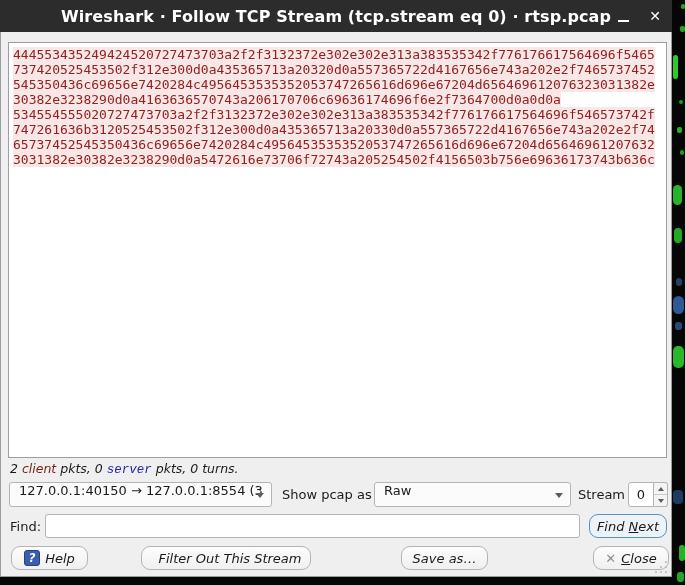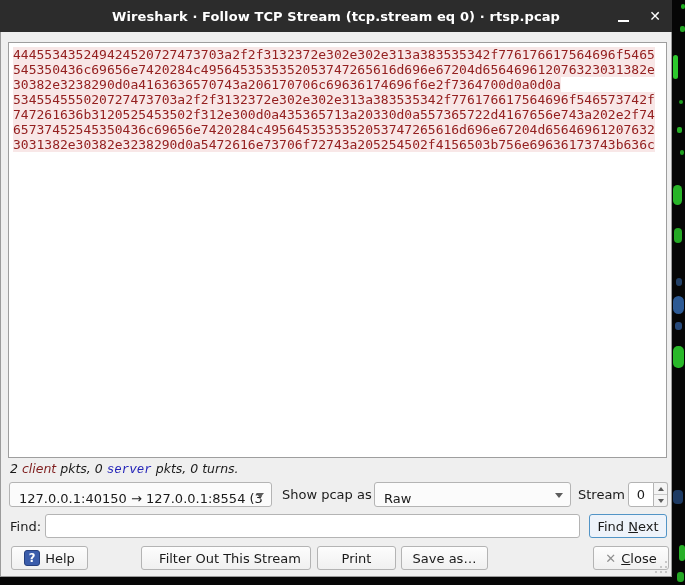--- a/index.html
+++ b/index.html
@@ -16,21 +16,21 @@
   .window {
     position:absolute; left:0; top:0; width:672px; height:577px;
     background:#efefef;
     border-left:1px solid #9b9b9b; border-right:1px solid #9b9b9b; border-bottom:1px solid #9b9b9b;
   }
   .titlebar {
     position:absolute; left:-1px; top:0; width:672px; height:32px;
     background:#2c2c2c; color:#ffffff;
     display:flex; align-items:center; justify-content:center;
   }
-  .titlebar .title { font-size:13px; font-weight:bold; letter-spacing:0.1px; }
+  .titlebar .title { font-size:16px; font-weight:bold; letter-spacing:0.1px; }
   .tb-btn { position:absolute; top:0; width:30px; height:32px; display:flex; align-items:center; justify-content:center; cursor:default; }
   .tb-min { right:34px; }
   .tb-close { right:2px; font-size:14px; font-weight:bold; color:#fff; }
   .min-bar { width:11px; height:2px; background:#ffffff; margin-top:10px; }
 
   .textarea {
     position:absolute; left:7px; top:42px; width:659px; height:416px;
     background:#ffffff;
     border:1px solid #9e9e9e;
     padding:4px 4px;
@@ -45,21 +45,21 @@
 
   .statusline {
     position:absolute; left:9px; top:461px; font-size:12.5px; font-style:italic; color:#1a1a1a;
   }
   .statusline .client { color:#7f1d1d; }
   .statusline .server { color:#2323b8;font-family:Liberation Mono, monospace; }
 
   .combo {
     position:absolute; height:25px;
     background:#fbfbfb; border:1px solid #b4b4b4; border-radius:3px;
-    display:flex; align-items:flex-end;
+    display:flex; align-items:flex-start;
     font-size:13px; color:#1a1a1a;
     padding:0 22px 0 9px;
     white-space:nowrap; overflow:hidden;
   }
   .combo .arrow {
     position:absolute; right:7px; top:10px;
     width:0; height:0; border-left:4px solid transparent; border-right:4px solid transparent;
     border-top:5px solid #5c5c5c;
   }
   .flabel { position:absolute; font-size:13px; color:#1a1a1a; }
@@ -78,24 +78,25 @@
   .textinput {
     position:absolute; left:44px; top:514px; width:535px; height:24px;
     background:#ffffff; border:1px solid #b4b4b4; border-radius:3px;
     font-size:13px; padding:0 6px; outline:none;
     font-family:"DejaVu Sans","Liberation Sans",sans-serif;
   }
 
   .btn {
     position:absolute; height:24px;
     background:linear-gradient(#fdfdfd,#f0f0f0);
-    border:1px solid #b4b4b4; border-radius:3px;
+    border:1px solid #b4b4b4; border-radius:9px;
     display:flex; align-items:center; justify-content:center;
     font-size:13px; color:#1a1a1a; gap:5px; cursor:default;
     white-space:nowrap;
+    font-style:italic;
   }
   .btn-findnext { left:588px; top:514px; width:78px; border-color:#5294c6; background:#eef3fa; }
   .accel { text-decoration:underline; }
   .help-glyph {
     width:16px; height:16px; background:#3b5dab; border:1px solid #27407e; border-radius:3px;
     color:#ffffff; font-size:11.5px; font-weight:bold;
     display:flex; align-items:center; justify-content:center;
   }
   .close-glyph { color:#8f8f8f; font-size:13px; font-weight:bold; }
 
@@ -130,20 +131,21 @@
     <span class="tb-btn tb-min">
         <span class="min-bar"></span>
       </span>
     <span class="tb-btn tb-close">
         <span>✕</span>
       </span>
   </div>
 
   <div class="textarea">
     <div class="hexline"><span>444553435249424520727473703a2f2f3132372e302e302e313a383535342f776176617564696f5465</span></div>
+    <div class="hexline"><span>737420525453502f312e300d0a435365713a20320d0a557365722d4167656e743a202e2f7465737452</span></div>
     <div class="hexline"><span>545350436c69656e7420284c4956453535352053747265616d696e67204d656469612076323031382e</span></div>
     <div class="hexline"><span>30382e3238290d0a4163636570743a206170706c69636174696f6e2f7364700d0a0d0a</span></div>
     <div class="hexline"><span>534554555020727473703a2f2f3132372e302e302e313a383535342f776176617564696f546573742f</span></div>
     <div class="hexline"><span>747261636b3120525453502f312e300d0a435365713a20330d0a557365722d4167656e743a202e2f74</span></div>
     <div class="hexline"><span>65737452545350436c69656e7420284c4956453535352053747265616d696e67204d65646961207632</span></div>
     <div class="hexline"><span>3031382e30382e3238290d0a5472616e73706f72743a205254502f4156503b756e69636173743b636c</span></div>
   </div>
 
   <div class="statusline">
     <span>2 </span><span class="client">client</span><span> pkts, 0 </span><span class="server">server</span><span> pkts, 0 turns.</span>
@@ -181,23 +183,20 @@
     <span><span>Find </span><span class="accel">N</span><span>ext</span></span>
   </div>
 
   <div class="btn" style="left:10px; top:546px; width:77px;">
     <span class="help-glyph">?</span>
     <span>Help</span>
   </div>
   <div class="btn" style="left:140px; top:546px; width:170px;padding-left:8px;">
     <span>Filter Out This Stream</span>
   </div>
-  <div class="btn" style="left:316px; top:546px; width:79px;">
-    <span>Print</span>
-  </div>
   <div class="btn" style="left:400px; top:546px; width:87px;">
     <span>Save as…</span>
   </div>
   <div class="btn" style="left:592px; top:546px; width:76px;">
     <span class="close-glyph">✕</span>
     <span><span class="accel">C</span><span>lose</span></span>
   </div>
 
   <div class="resize-grip">
     <i style="right:0; bottom:0;"></i>

